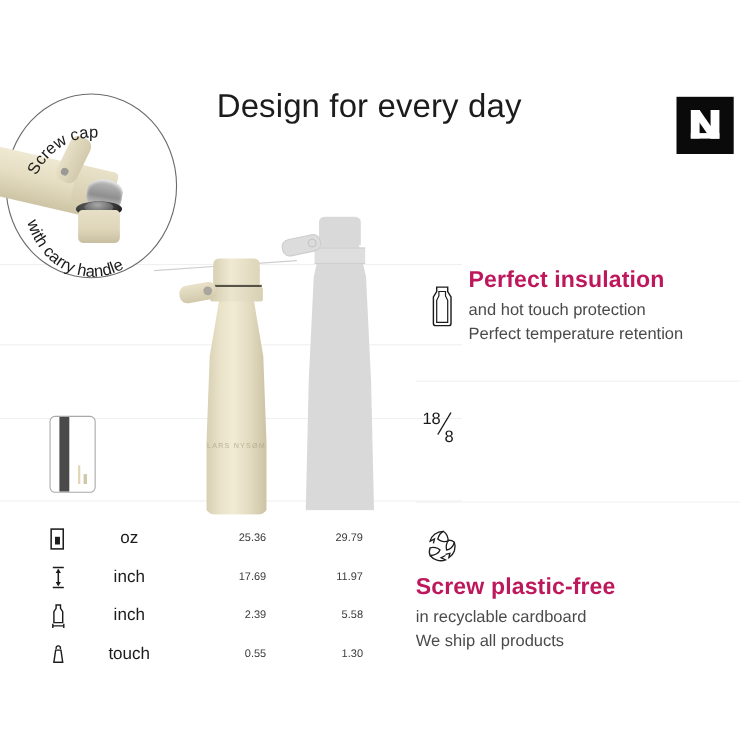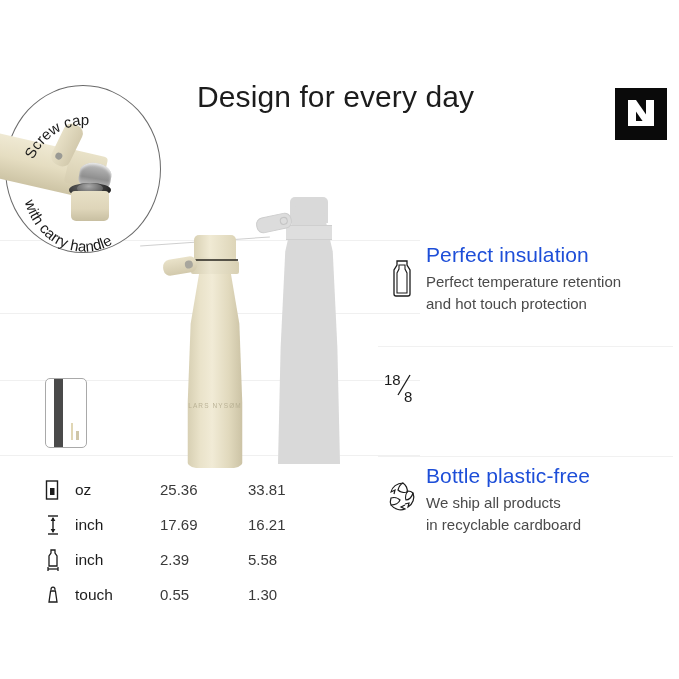--- a/index.html
+++ b/index.html
@@ -372,58 +372,59 @@
   .spec-icon {
     width: 30px;
     display: flex;
     justify-content: flex-start;
     align-items: center;
   }
   .spec-unit {
     width: 85px;
     font-size: 15.5px;
     color: #1c1c1c;
+    text-align: center;
   }
   .spec-v1, .spec-v2 {
     width: 82px;
-    text-align: left;
-    font-size: 15px;
+    text-align: right;
+    font-size: 10px;
     color: #3a3a3a;
   }
   .spec-v1 { padding-right: 6px; }
 
   
   #features {
     position: absolute;
     left: 378px;
     top: 236px;
     width: 295px;
   }
   .feature {
     position: relative;
     display: flex;
     align-items: flex-start;
     padding: 0 0 0 0;
     height: 110px;
     box-sizing: border-box;
   }
-  .feature + .feature { border-top: 1px solid #f1f1f1; }
+  .feature + .feature { border-top: 1px solid #f1f1f1; flex-direction: column; }
   .feat-icon {
     width: 48px;
     min-width: 48px;
     display: flex;
     justify-content: center;
     align-items: flex-start;
     padding-top: 22px;
   }
   .feat-text { padding-top: 6px; }
   .feat-title {
     font-size: 21px;
-    font-weight: 400;
-    color: #1d4ed8;
+    font-weight: 700;
+    color: #be185d;
     letter-spacing: 0.1px;
     white-space: nowrap;
     line-height: 1.25;
   }
   .feat-desc {
     font-size: 15px;
     color: #4a4a4a;
     line-height: 1.42;
     margin-top: 3px;
     max-width: 250px;
@@ -514,36 +515,36 @@
 
     <div class="spec-row">
       <div class="spec-icon">
         <svg width="14" height="20" viewBox="0 0 14 20" aria-hidden="true">
           <rect x="1.5" y="1" width="11" height="18" fill="none" stroke="#1c1c1c" stroke-width="1.4"></rect>
           <rect x="5" y="8" width="4.5" height="7" fill="#1c1c1c"></rect>
         </svg>
       </div>
       <div class="spec-unit">oz</div>
       <div class="spec-v1">25.36</div>
-      <div class="spec-v2">33.81</div>
+      <div class="spec-v2">29.79</div>
     </div>
 
     <div class="spec-row">
       <div class="spec-icon">
         <svg width="16" height="22" viewBox="0 0 16 22" aria-hidden="true">
           <line x1="3" y1="2" x2="13" y2="2" stroke="#1c1c1c" stroke-width="1.4"></line>
           <line x1="3" y1="20" x2="13" y2="20" stroke="#1c1c1c" stroke-width="1.4"></line>
           <line x1="8" y1="4" x2="8" y2="18" stroke="#1c1c1c" stroke-width="1.4"></line>
           <polygon points="8,3 5.6,7 10.4,7" fill="#1c1c1c"></polygon>
           <polygon points="8,19 5.6,15 10.4,15" fill="#1c1c1c"></polygon>
         </svg>
       </div>
       <div class="spec-unit">inch</div>
       <div class="spec-v1">17.69</div>
-      <div class="spec-v2">16.21</div>
+      <div class="spec-v2">11.97</div>
     </div>
 
     <div class="spec-row">
       <div class="spec-icon">
         <svg width="16" height="24" viewBox="0 0 16 24" aria-hidden="true">
           <path d="M6 2 h4 v3 l2 3 v10 h-8 V8 l2,-3 z" fill="none" stroke="#1c1c1c" stroke-width="1.3"></path>
           <line x1="3" y1="21" x2="13" y2="21" stroke="#1c1c1c" stroke-width="1.3"></line>
           <line x1="3" y1="19" x2="3" y2="23" stroke="#1c1c1c" stroke-width="1.3"></line>
           <line x1="13" y1="19" x2="13" y2="23" stroke="#1c1c1c" stroke-width="1.3"></line>
         </svg>
@@ -572,22 +573,22 @@
     <div class="feature">
       <div class="feat-icon">
         <svg width="26" height="40" viewBox="0 0 26 40" aria-hidden="true">
           <path d="M8 3 h10 v4 l3 5 v24 a2 2 0 0 1 -2 2 h-12 a2 2 0 0 1 -2 -2 V12 l3 -5 z" fill="none" stroke="#1c1c1c" stroke-width="1.3"></path>
           <path d="M10 7 h6 v4 l2 4 v20 h-10 V15 l2 -4 z" fill="none" stroke="#1c1c1c" stroke-width="1.1"></path>
         </svg>
       </div>
       <div class="feat-text">
         <div class="feat-title">Perfect insulation</div>
         <div class="feat-desc">
+          <div>and hot touch protection</div>
           <div>Perfect temperature retention</div>
-          <div>and hot touch protection</div>
         </div>
       </div>
     </div>
 
     <div class="feature">
       <div class="feat-icon">
         <svg width="40" height="38" viewBox="0 0 40 38" aria-hidden="true">
           <text class="frac" x="2" y="16" font-size="15" fill="#1a1a1a" id="fracNum">18</text>
           <line x1="16" y1="26" x2="28" y2="6" stroke="#1a1a1a" stroke-width="1.3"></line>
           <text class="frac" x="22" y="33" font-size="15" fill="#1a1a1a" id="fracDen">8</text>
@@ -600,23 +601,23 @@
         <svg width="38" height="36" viewBox="0 0 38 36" aria-hidden="true">
           <path d="M20 4 c-6 0 -11 4 -12 9 l4 -2 -1 4" fill="none" stroke="#1c1c1c" stroke-width="1.2"></path>
           <path d="M20 4 c3 2 5 6 4 9 -3 1 -7 0 -9 -2 1 -4 3 -6 5 -7 z" fill="none" stroke="#1c1c1c" stroke-width="1.2"></path>
           <path d="M30 14 c2 5 0 11 -5 14 l1 -4 -4 1" fill="none" stroke="#1c1c1c" stroke-width="1.2"></path>
           <path d="M30 14 c-1 4 -4 7 -7 7 -1 -3 0 -7 2 -9 3 0 4 1 5 2 z" fill="none" stroke="#1c1c1c" stroke-width="1.2"></path>
           <path d="M8 26 c3 4 9 6 14 4 l-4 -2 4 -2" fill="none" stroke="#1c1c1c" stroke-width="1.2"></path>
           <path d="M8 26 c4 0 8 -2 9 -5 -2 -2 -6 -3 -9 -2 -1 3 -1 5 0 7 z" fill="none" stroke="#1c1c1c" stroke-width="1.2"></path>
         </svg>
       </div>
       <div class="feat-text">
-        <div class="feat-title">Bottle plastic-free</div>
+        <div class="feat-title">Screw plastic-free</div>
         <div class="feat-desc">
+          <div>in recyclable cardboard</div>
           <div>We ship all products</div>
-          <div>in recyclable cardboard</div>
         </div>
       </div>
     </div>
 
   </div>
 
 </div>
 
 </body></html>

